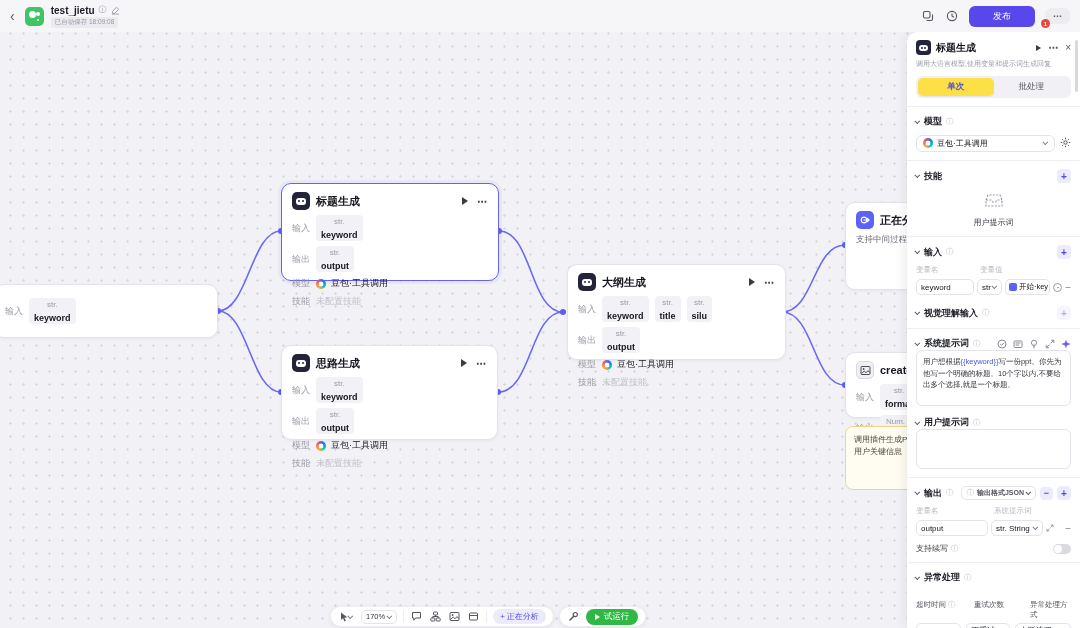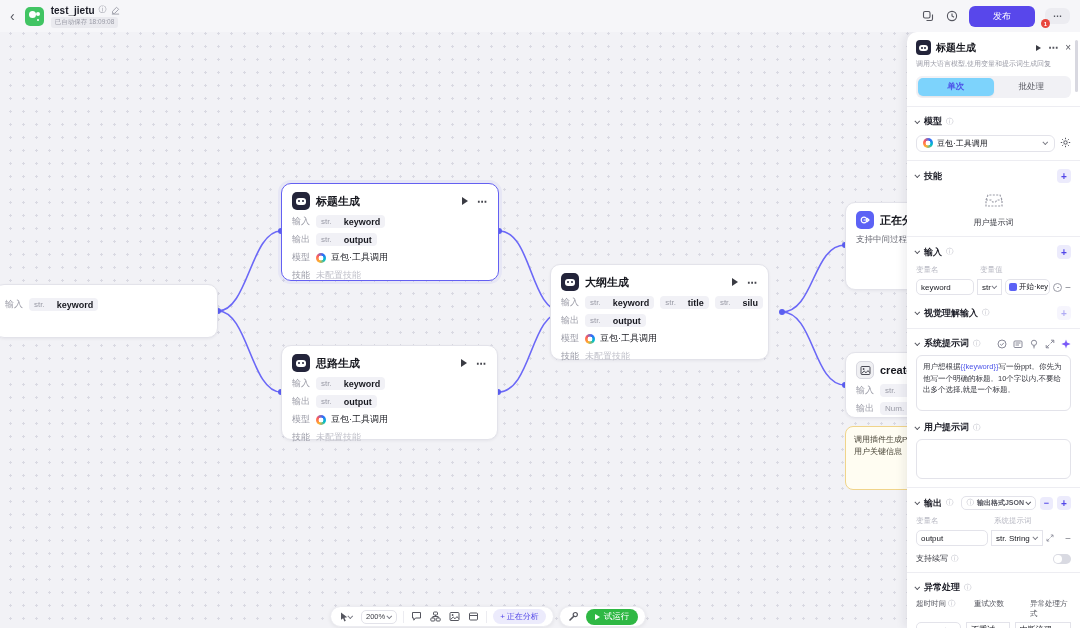--- a/index.html
+++ b/index.html
@@ -44,21 +44,21 @@
     padding:8px 10px; box-shadow:0 1px 3px rgba(25,25,50,.06); cursor:pointer; }
   .node.selected { border:1.5px solid #6460f2; box-shadow:0 0 0 3px rgba(100,96,242,.08); }
   .nhead { display:flex; align-items:center; gap:6px; }
   .ntitle { font-size:11px; font-weight:bold; color:#17181f; white-space:nowrap; }
   .nactions { margin-left:auto; display:flex; align-items:center; gap:9px; }
   .play-tri { width:0; height:0; border-left:6px solid #3a3b43; border-top:4px solid transparent; border-bottom:4px solid transparent; }
   .ndots { font-size:10px; font-weight:bold; color:#44454d; line-height:0.5; letter-spacing:1px; }
   .nrow { display:flex; align-items:center; gap:6px; margin-top:5px; font-size:9px; }
   .nlabel { color:#9a9ba6; flex:none; }
   .tag { background:#f1f1f6; border-radius:4px; padding:1.5px 5px; font-size:9px; color:#17181f;
-    display:inline-flex; align-items:center; gap:12px; white-space:nowrap; }
+    display:inline-flex; align-items:center; gap:4px; white-space:nowrap;flex-direction:column; }
   .tag .tpre { color:#9a9ba6; font-style:normal; font-size:8px; }
   .tag b { font-weight:600; }
   .muted { color:#c0c1ca; }
   .nicon { width:18px; height:18px; border-radius:5px; flex:none; display:flex; align-items:center; justify-content:center; }
   .nicon.start { background:#5c62f5; }
   .nicon.llm { background:#23243a; }
   .nicon.out { background:#5c62f5; }
   .nicon.plugin { background:#f0f0f3; border:1px solid #d8d8e0; }
   .bot-face { width:10px; height:7px; background:#fff; border-radius:3px; position:relative; }
   .bot-face::before, .bot-face::after { content:""; position:absolute; top:2.2px; width:1.6px; height:2.6px; border-radius:1px; background:#23243a; }
@@ -93,58 +93,58 @@
     background:#fff; border-radius:10px 0 0 0; box-shadow:-3px 0 10px rgba(25,25,50,.08);
     padding:8px 9px; overflow:hidden; }
   .p-head { display:flex; align-items:center; gap:5px; }
   .p-icon { width:15px; height:15px; border-radius:4px; background:#23243a; display:flex; align-items:center; justify-content:center; flex:none; }
   .p-title { font-size:10px; font-weight:bold; }
   .p-head-actions { margin-left:auto; display:flex; align-items:center; gap:7px; color:#55565f; }
   .p-play { width:0; height:0; border-left:5px solid #3a3b43; border-top:3.5px solid transparent; border-bottom:3.5px solid transparent; cursor:pointer;}
   .p-desc { font-size:7px; color:#9a9ba6; margin-top:4px; white-space:nowrap; }
   .p-tabs { display:flex; background:#f1f1f5; border-radius:6px; margin-top:7px; padding:2px; }
   .p-tab { flex:1; text-align:center; font-size:8.5px; color:#55565f; padding:3px 0; border-radius:5px; cursor:pointer; }
-  .p-tab.active { background:#7dd3fc; color:#4d53e8; font-weight:bold; box-shadow:0 1px 2px rgba(0,0,0,.06); }
+  .p-tab.active { background:#fde047; color:#4d53e8; font-weight:bold; box-shadow:0 1px 2px rgba(0,0,0,.06); }
   .p-hr { height:1px; background:#ededf2; margin:8px -9px 0; }
   .sec-title { display:flex; align-items:center; gap:4px; font-size:9px; font-weight:bold; color:#1c1d27; margin-top:8px; }
   .sec-title .chev { border-color:#55565f; }
   .inf { font-size:7.5px; color:#b9bac4; font-weight:normal; }
   .p-plus { margin-left:auto; width:14px; height:14px; border-radius:4px; background:#ecebfc; color:#5246e8;
     display:flex; align-items:center; justify-content:center; font-size:10px; cursor:pointer; }
   .p-plus.dim { opacity:.45; }
   .p-select { display:flex; align-items:center; gap:4px; border:1px solid #e3e3ea; border-radius:6px;
     height:17px; padding:0 6px; font-size:8px; margin-top:6px; cursor:pointer; }
   .model-row { display:flex; align-items:center; gap:5px; }
   .gear { margin-left:auto; flex:none; }
   .skill-empty { text-align:center; margin:10px 0 4px; }
   .skill-empty .txt { font-size:8px; color:#3a3b43; margin-top:4px; }
   .p-cols { display:flex; font-size:7.5px; color:#b9bac4; margin-top:6px; }
   .p-row { display:flex; align-items:center; gap:3px; margin-top:4px; }
   .p-input { border:1px solid #e3e3ea; border-radius:5px; height:16px; font-size:8px; padding:0 4px;
     color:#17181f; width:60px; font-family:inherit; }
-  .mini-sel { display:flex; align-items:center; gap:2px; border:1px solid #e3e3ea; border-radius:0;
+  .mini-sel { display:flex; align-items:center; gap:2px; border:1px solid #e3e3ea; border-radius:5px;
     height:16px; padding:0 4px; font-size:8px; cursor:pointer; white-space:nowrap; }
   .ref-pill { display:flex; align-items:center; gap:2px; border:1px solid #e3e3ea; border-radius:5px;
     height:16px; padding:0 3px; font-size:7.5px; white-space:nowrap; overflow:hidden; cursor:pointer; }
   .ref-ic { width:8px; height:8px; border-radius:2px; background:#5c62f5; flex:none; }
   .circ-ic { width:9px; height:9px; border:1px solid #9a9ba6; border-radius:50%; position:relative; flex:none; cursor:pointer;}
   .circ-ic::after { content:""; position:absolute; left:3px; top:3px; width:1.5px; height:1.5px; background:#9a9ba6; border-radius:50%; }
   .minus-btn { color:#7a7b85; font-size:10px; margin-left:auto; cursor:pointer; }
   .prompt-icons { margin-left:auto; display:flex; align-items:center; gap:6px; }
-  .p-textarea { border:1px solid #e3e3ea; border-radius:6px; margin-top:5px; padding:5px 6px;
+  .p-textarea { border:1px solid #e3e3ea; border-radius:6px; padding:5px 6px;
     font-size:7.5px; line-height:1.55; color:#35363e; }
   .p-var { color:#4c54e8; }
   .fmt-sel { display:flex; align-items:center; gap:3px; border:1px solid #e3e3ea; border-radius:5px;
     height:14px; padding:0 4px; font-size:7px; color:#55565f; margin-left:auto; cursor:pointer; white-space:nowrap;}
   .sq-btn { width:13px; height:13px; border-radius:4px; background:#ecebfc; color:#5246e8;
     display:flex; align-items:center; justify-content:center; font-size:9px; cursor:pointer; }
   .toggle { width:18px; height:10px; border-radius:5px; background:#d9dae2; position:relative; margin-left:auto; cursor:pointer; }
   .toggle::after { content:""; position:absolute; left:1px; top:1px; width:8px; height:8px; border-radius:50%; background:#fff; }
   .cont-row { display:flex; align-items:center; gap:3px; margin-top:7px; font-size:8px; color:#3a3b43; }
-  .err-labels { display:flex; gap:15px; margin-top:5px; font-size:7.5px; color:#55565f; }
+  .err-labels { display:flex; gap:15px; margin-top:16px; font-size:7.5px; color:#55565f; }
   .err-row { display:flex; gap:5px; margin-top:3px; }
   .timeout-box { display:flex; align-items:center; border:1px solid #e3e3ea; border-radius:5px; height:17px; width:47px; font-size:8px; }
   .timeout-box input { border:none; width:28px; font-size:8px; padding:0 4px; font-family:inherit; }
   .timeout-box .unit { border-left:1px solid #ededf2; padding:0 3px; color:#9a9ba6; font-size:7px; }
   .scrollthumb { position:absolute; right:2px; top:8px; width:3px; height:52px; background:#d8d8e0; border-radius:2px; }
   .expand-ic { cursor:pointer; }
 </style>
 </head>
 <body>
 
@@ -282,21 +282,21 @@
           <span class="model-dot"></span>
       <span>豆包·工具调用</span>
         </span>
       </div>
     <div class="nrow">
         <span class="nlabel">技能</span>
       <span class="muted">未配置技能</span>
       </div>
   </div>
 
-  <div class="node" style="left:550px; top:264px; width:219px; height:96px;">
+  <div class="node" style="left:567px; top:264px; width:219px; height:96px;">
     <div class="nhead">
       <span class="nicon llm">
           <span class="bot-face"></span>
         </span>
       <span class="ntitle">大纲生成</span>
       <span class="nactions">
         <span class="play-tri"></span>
         <span class="ndots">⋯</span>
       </span>
     </div>
@@ -396,21 +396,21 @@
 
   <div class="toolbar" style="left:330px; top:606px;">
     <div class="tb-pill">
       <span class="tico" style="width:17px;">
         <svg width="9" height="10" viewBox="0 0 9 10">
             <path d="M1 0.5 7.2 5.2 4.4 5.7 5.8 8.8 4.4 9.4 3.1 6.3 1 7.8Z" fill="#55565f"></path>
           </svg>
         <span class="chev"></span>
       </span>
       <span class="tb-sel">
-        <span>200%</span>
+        <span>170%</span>
           <span class="chev"></span>
       </span>
       <span class="tb-divider"></span>
       <span class="tico">
         <svg width="11" height="11" viewBox="0 0 11 11">
             <path d="M1.5 1.5h8v5.5h-5L2.8 9.2V7h-1.3z" fill="none" stroke="#55565f" stroke-width="1"></path>
           </svg>
       </span>
       <span class="tico">
         <svg width="11" height="11" viewBox="0 0 11 11">

